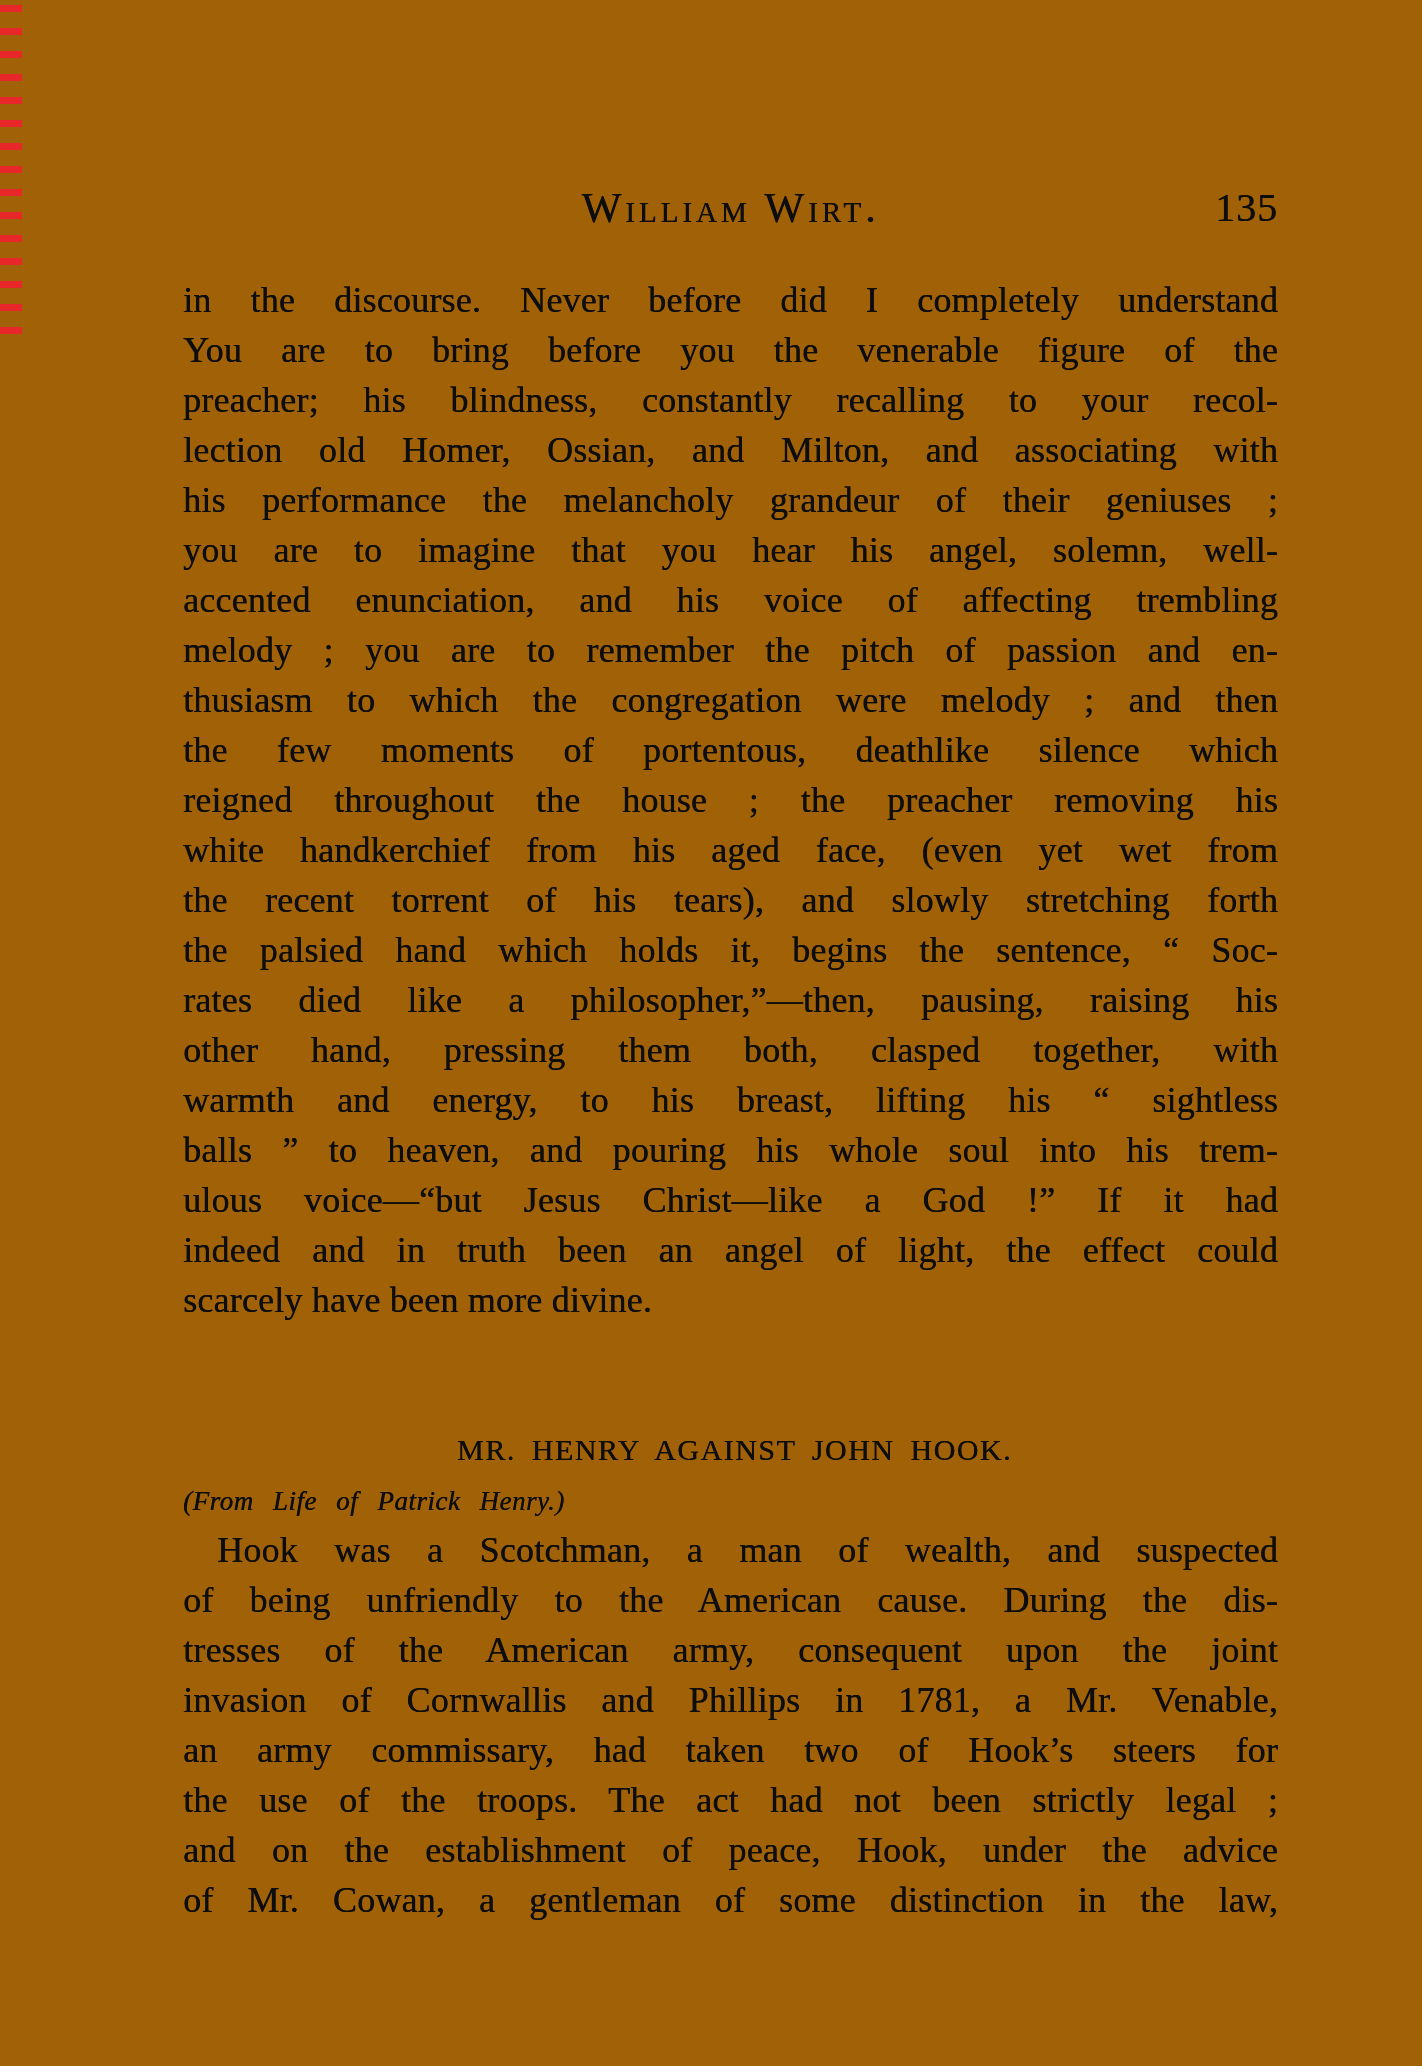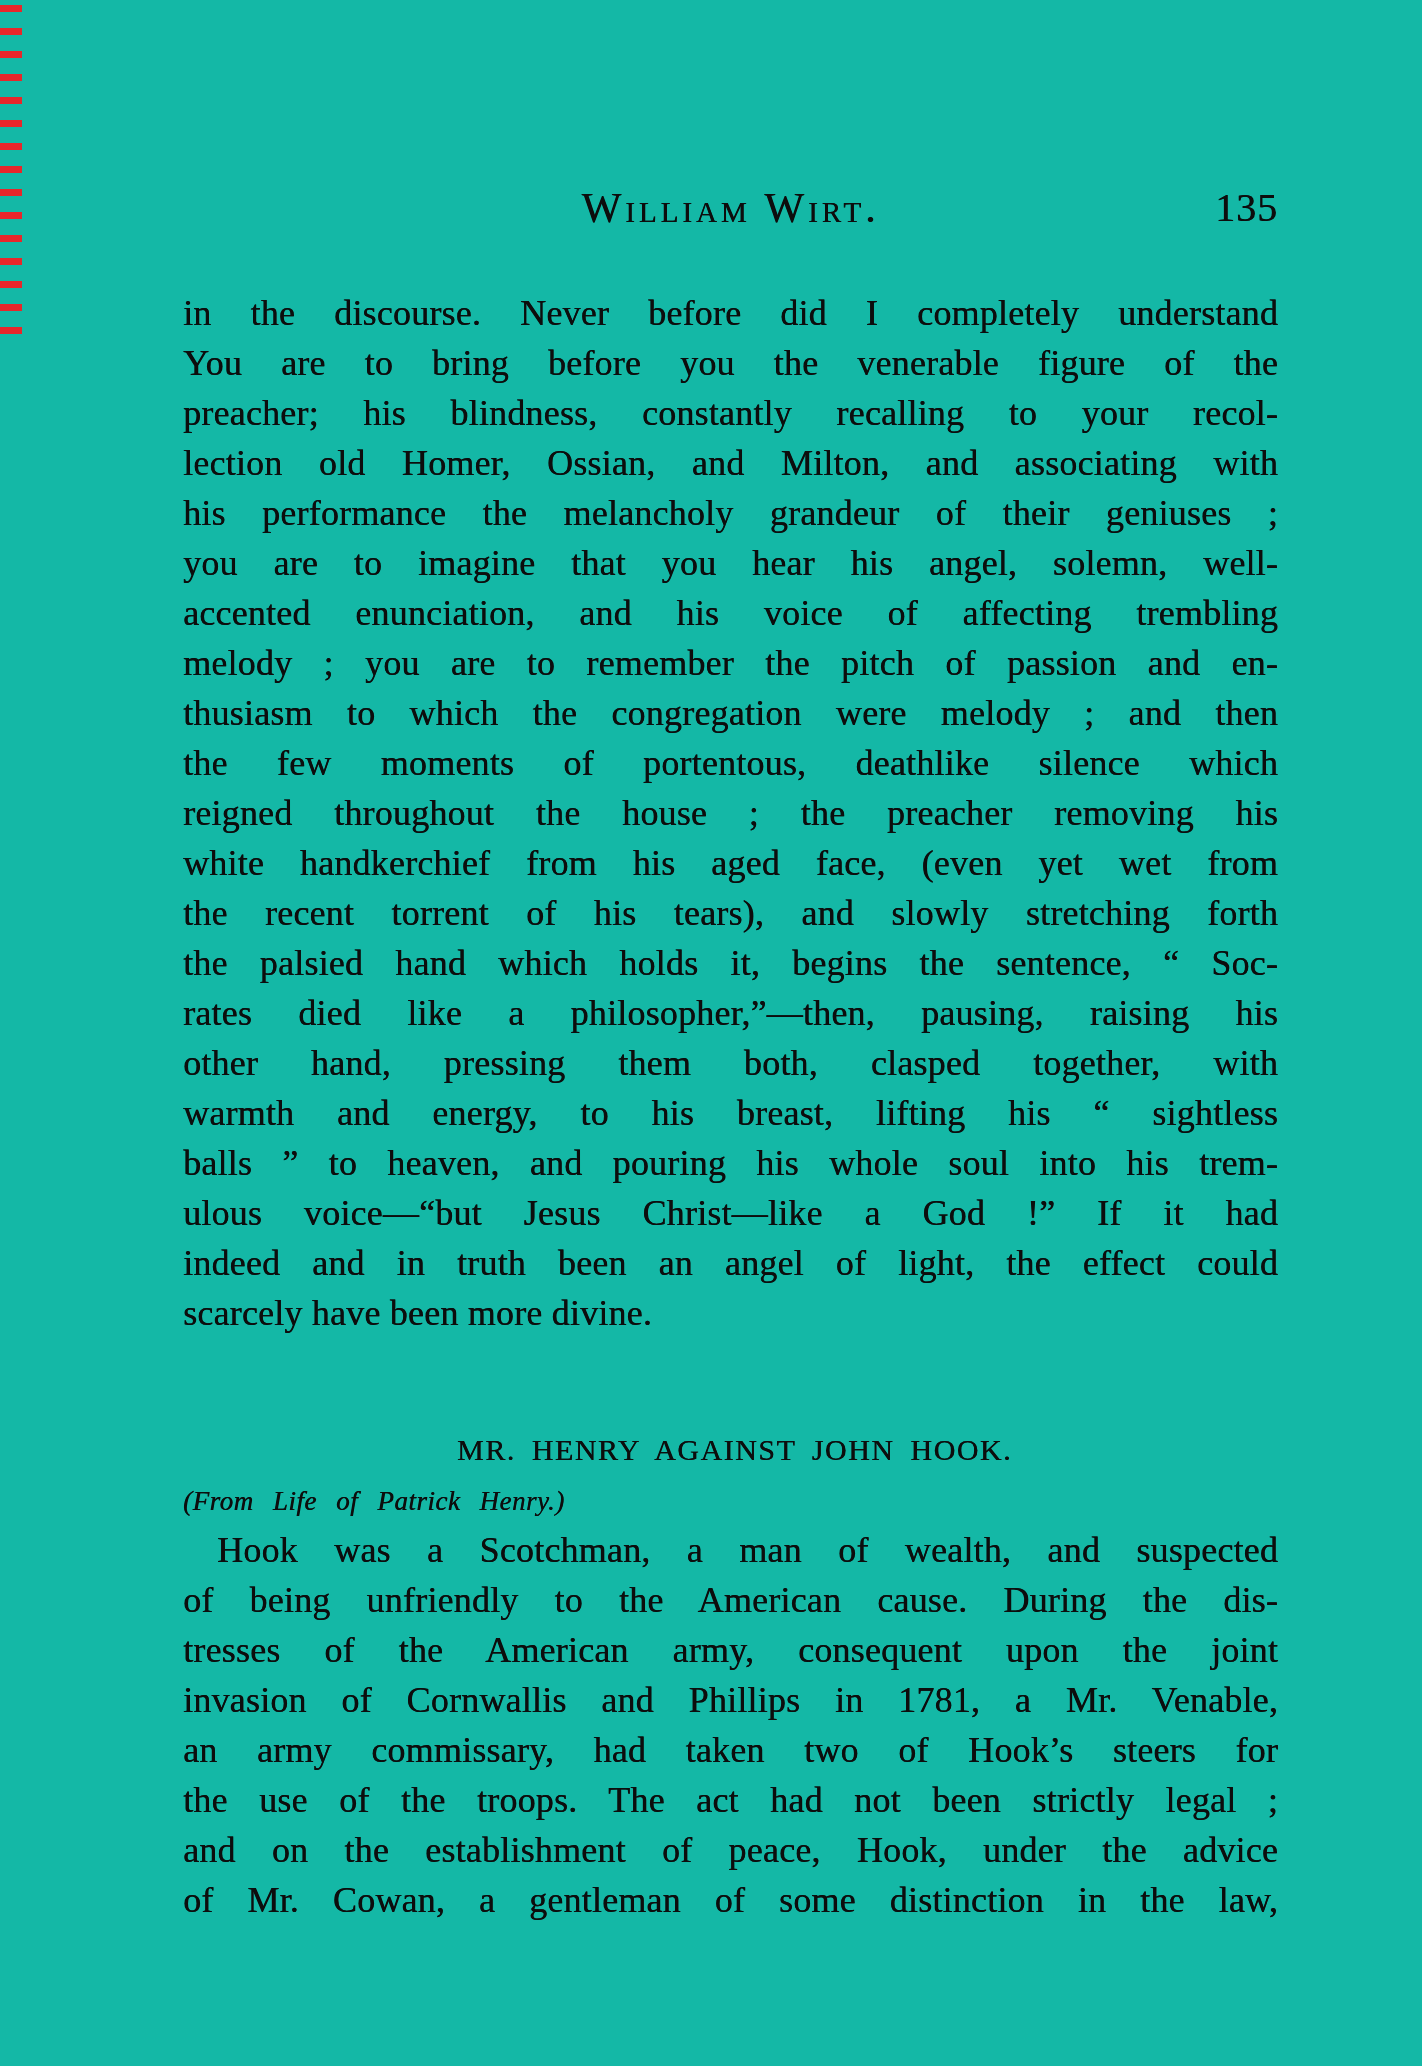--- a/index.html
+++ b/index.html
@@ -4,21 +4,21 @@
 <style>
   html, body {
     margin: 0;
     padding: 0;
     background: #ffffff;
   }
   .page {
     position: relative;
     width: 1422px;
     height: 2066px;
-    background: #14b8a6;
+    background: #a16207;
     color: #0d0d0d;
     font-family: "Liberation Serif", serif;
     overflow: hidden;
     text-shadow: 0.4px 0 0 currentColor;
   }
 
   
   .scan-marks {
     position: absolute;
     left: 0;
@@ -64,21 +64,21 @@
   }
   .para .line {
     height: 50px;
     line-height: 50px;
     font-size: 36px;
     letter-spacing: 0.2px;
     text-align: justify;
     text-align-last: justify;
     white-space: nowrap;
   }
-  .p1 { top: 288px; }
+  .p1 { top: 275px; }
   .p1 .line:last-child { text-align-last: left; }
   .p2 { top: 1525px; }
   .p2 .line:first-child { text-indent: 34px; }
 
   
   .sec-head {
     position: absolute;
     left: 187px;
     top: 1430px;
     width: 1095px;

